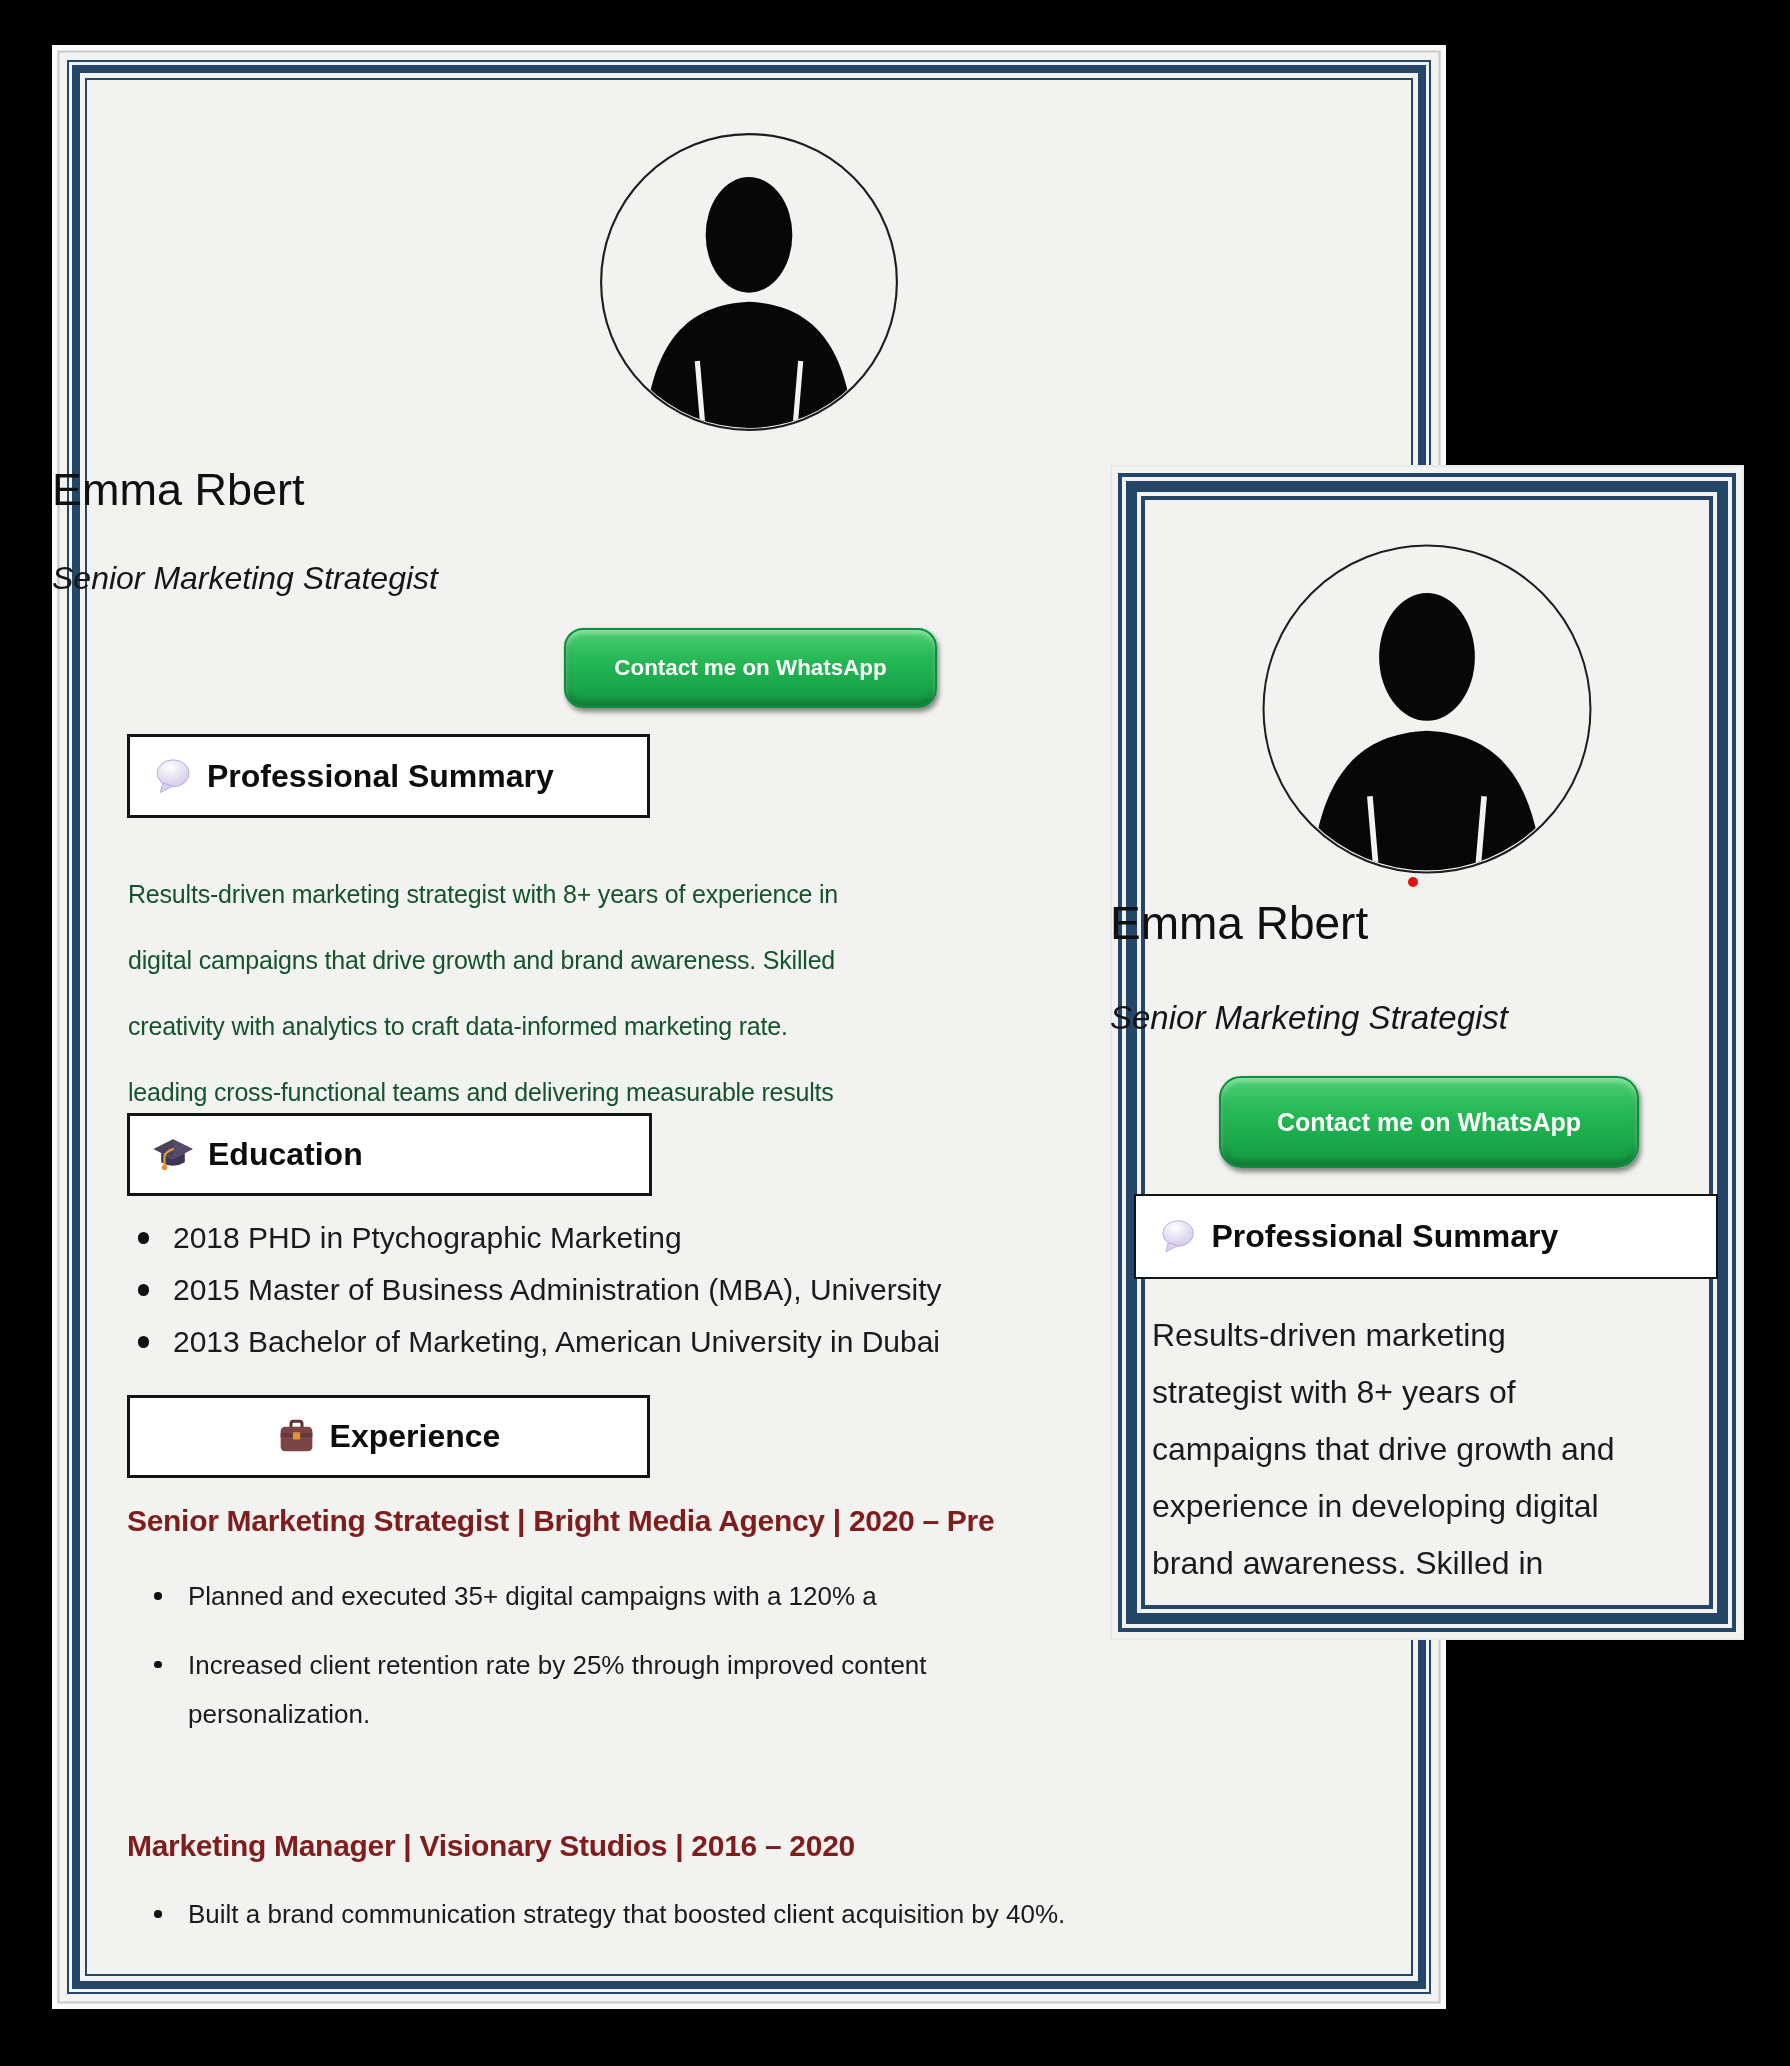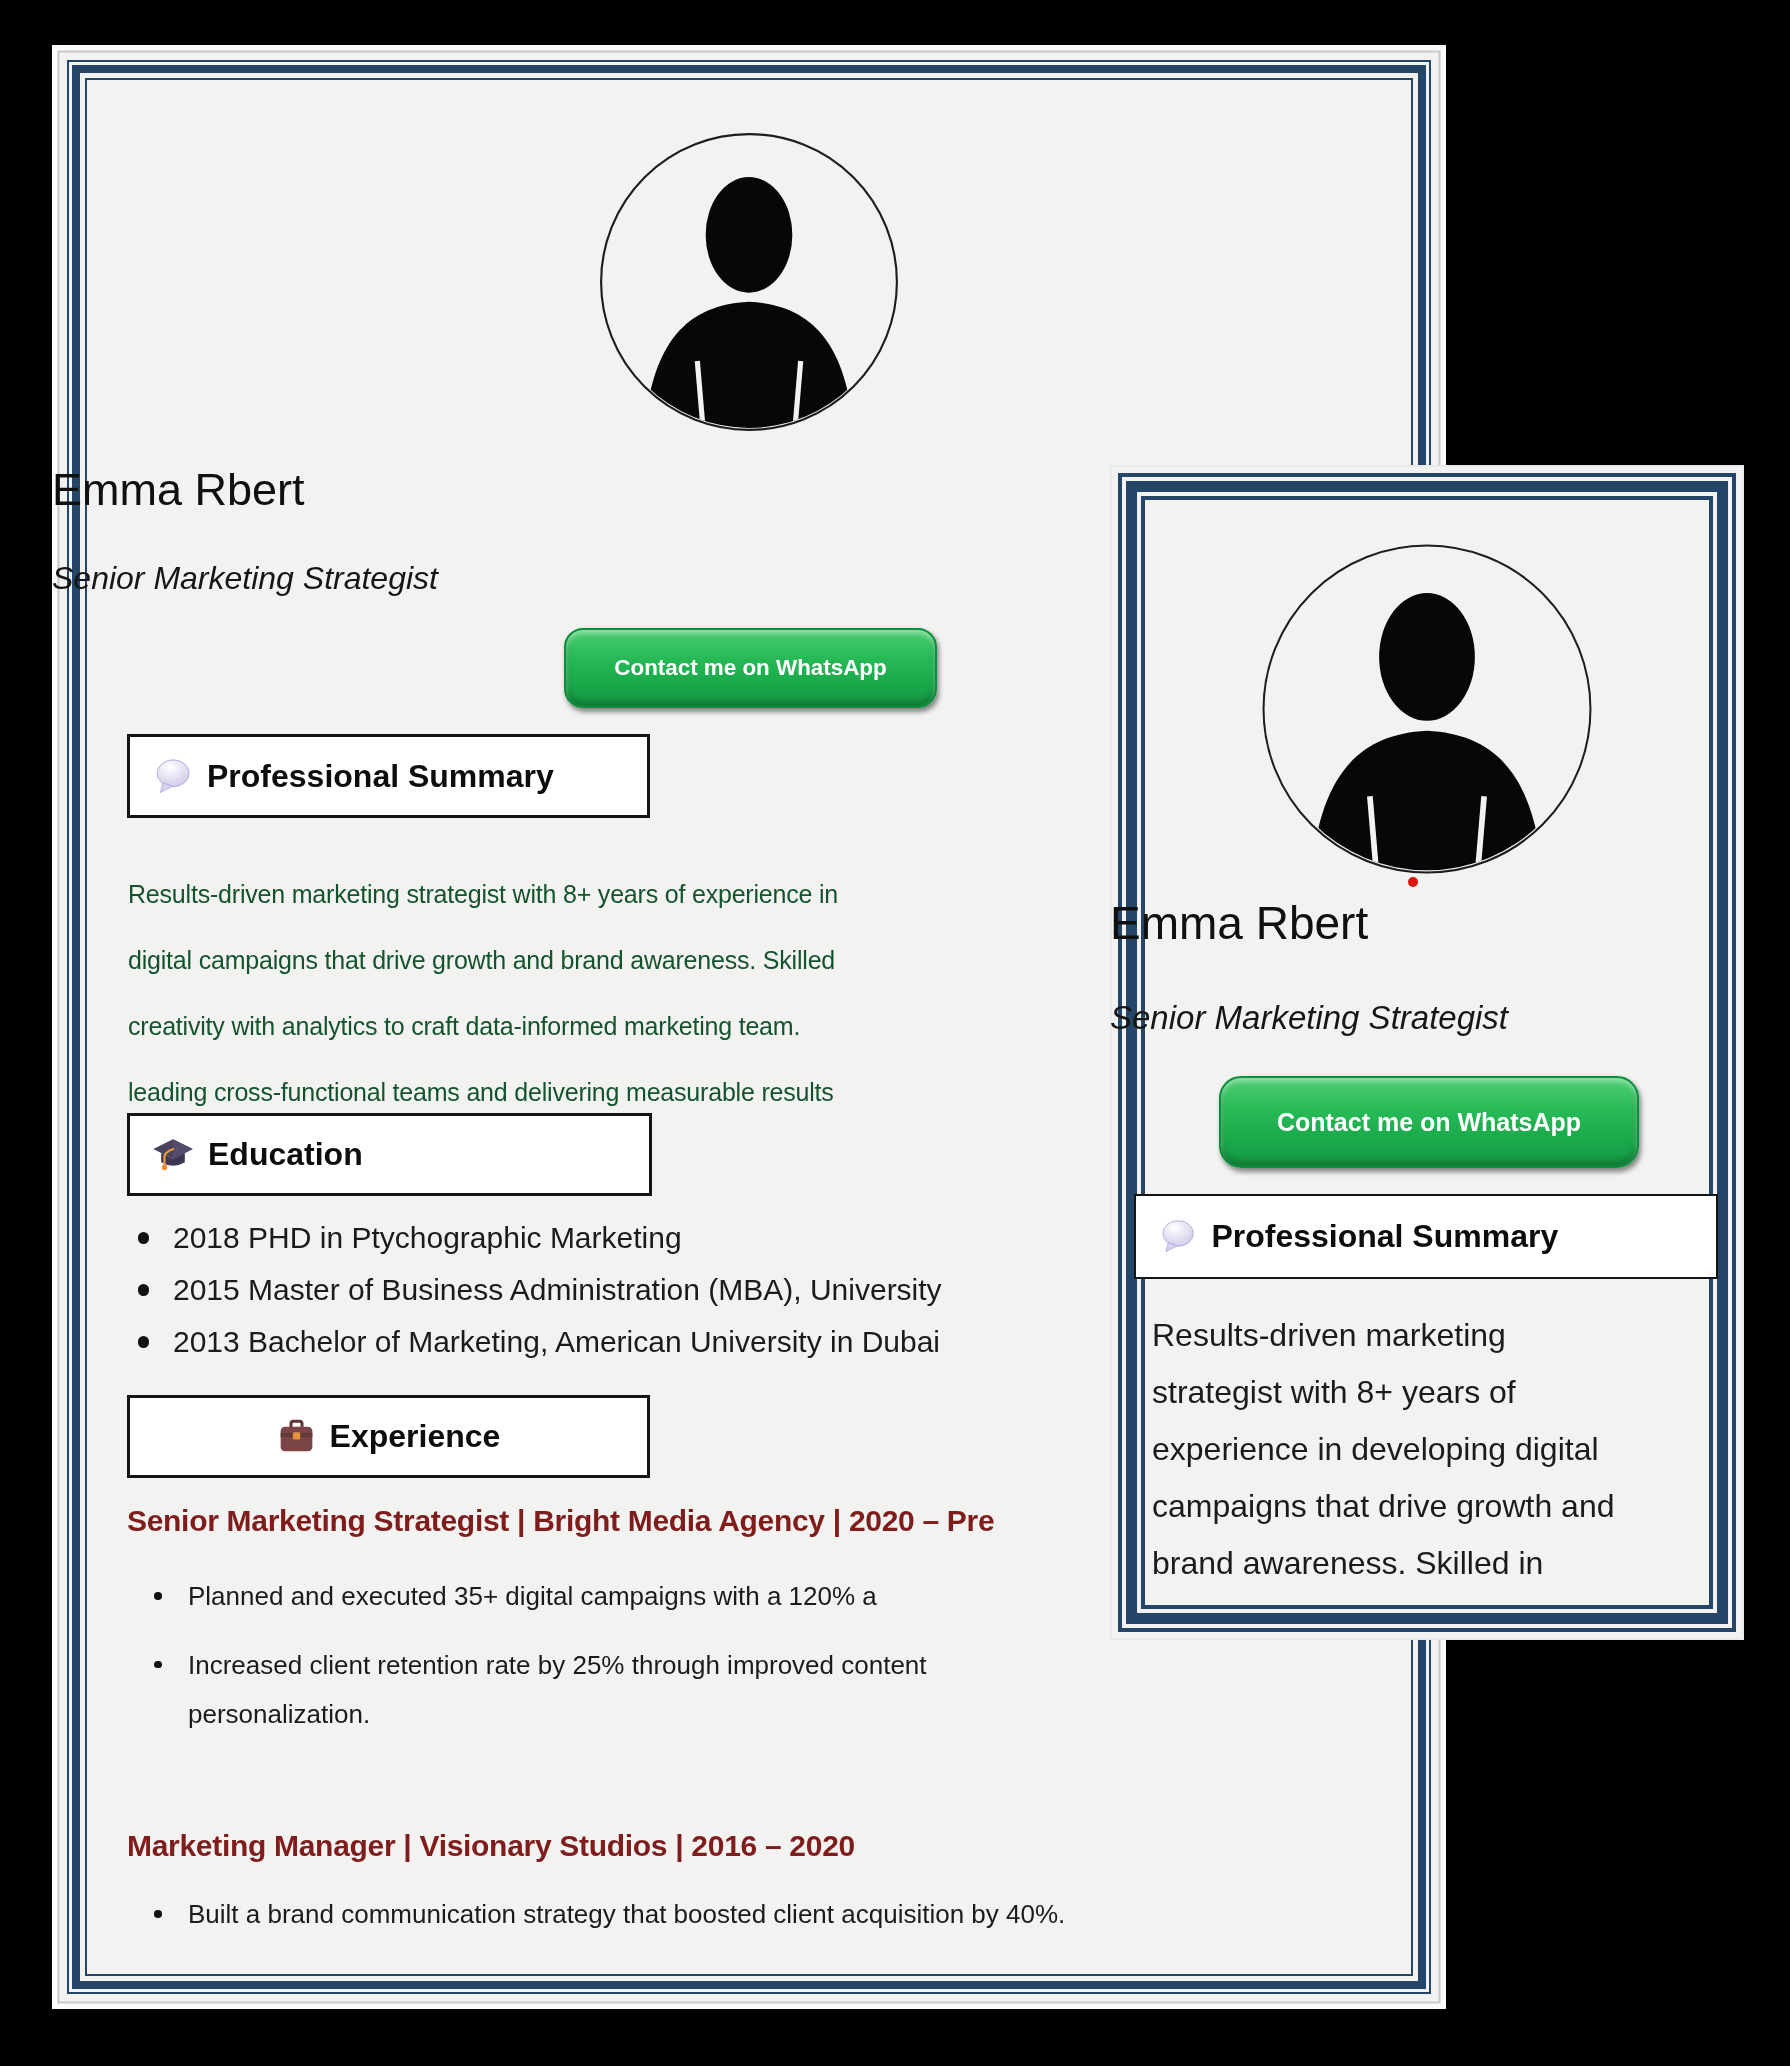--- a/index.html
+++ b/index.html
@@ -90,21 +90,21 @@
           </defs>
         <ellipse cx="33" cy="27" rx="25" ry="21" fill="url(#sb1)" stroke="#b7abdd" stroke-width="1.5"></ellipse>
         <path d="M17 42 L13 57 L32 47 Z" fill="#d9d2ee" stroke="#b7abdd" stroke-width="1.5"></path>
       </svg>
       <span class="sec-label">Professional Summary</span>
     </div>
 
     <div class="abs" style="left:76px;top:808px;">
       <div class="line">Results-driven marketing strategist with 8+ years of experience in</div>
       <div class="line">digital campaigns that drive growth and brand awareness. Skilled</div>
-      <div class="line">creativity with analytics to craft data-informed marketing team.</div>
+      <div class="line">creativity with analytics to craft data-informed marketing rate.</div>
       <div class="line">leading cross-functional teams and delivering measurable results</div>
       <div class="line">competitive markets.</div>
     </div>
 
     <div class="abs sec-box" style="left:75px;top:1068px;width:525px;height:83px;">
       <svg class="sec-icon" width="42" height="42" viewBox="0 0 64 64">
         <polygon points="32,8 62,23 32,38 2,23" fill="#4b4260"></polygon>
         <polygon points="32,8 62,23 32,38" fill="#554c6b"></polygon>
         <path d="M14 29 L14 43 Q32 54 50 43 L50 29 L32 38 Z" fill="#3d3553"></path>
         <path d="M32 23 Q20 28 19 34 L19 47" stroke="#e79b3b" stroke-width="3.4" fill="none" stroke-linecap="round"></path>
@@ -182,20 +182,20 @@
           </defs>
         <ellipse cx="33" cy="27" rx="25" ry="21" fill="url(#sb2)" stroke="#b7abdd" stroke-width="1.5"></ellipse>
         <path d="M17 42 L13 57 L32 47 Z" fill="#d9d2ee" stroke="#b7abdd" stroke-width="1.5"></path>
       </svg>
       <span class="sec-label">Professional Summary</span>
     </div>
 
     <div class="abs" style="left:42px;top:842px;">
       <div class="ov-line">Results-driven marketing</div>
       <div class="ov-line">strategist with 8+ years of</div>
+      <div class="ov-line">campaigns that drive growth and</div>
       <div class="ov-line">experience in developing digital</div>
-      <div class="ov-line">campaigns that drive growth and</div>
       <div class="ov-line">brand awareness. Skilled in</div>
     </div>
   </div>
 
 </div>
 
 
 </body></html>

